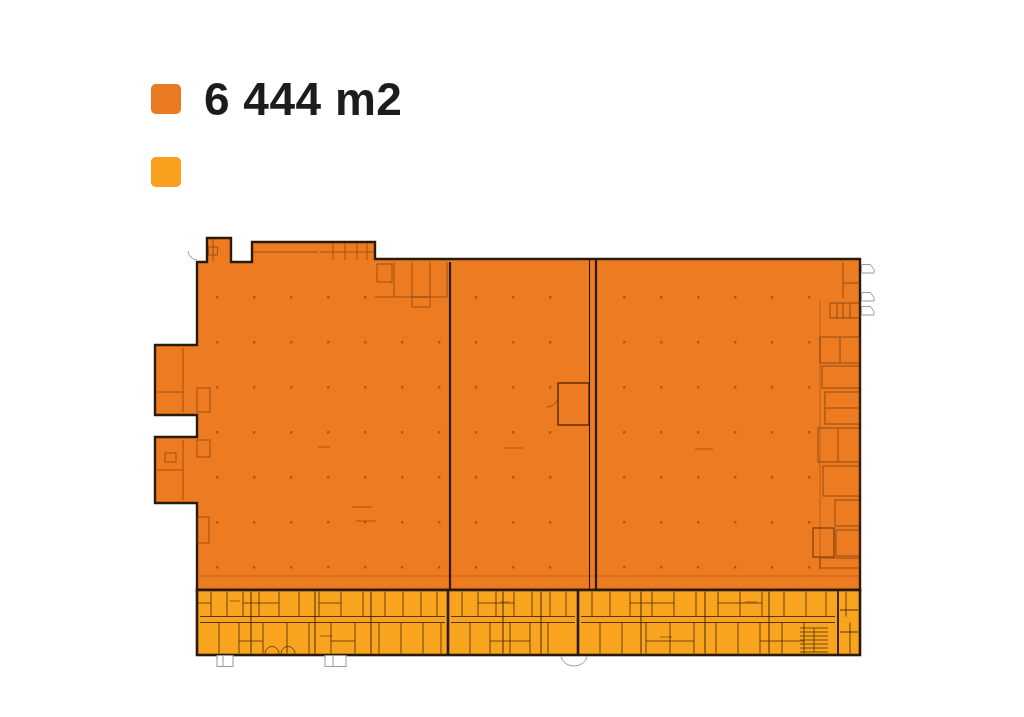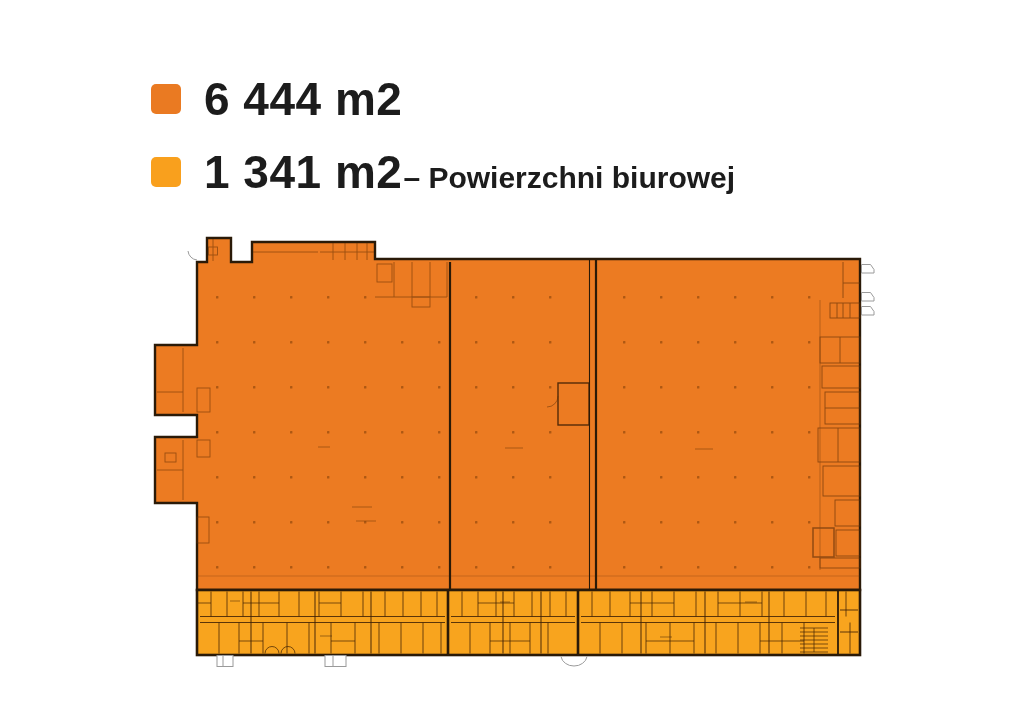--- a/index.html
+++ b/index.html
@@ -31,24 +31,20 @@
 
 <div class="legend">
   <div class="legend-row">
     <span class="swatch" style="background: rgb(234, 122, 34);"></span>
     <span class="legend-text">
       <span class="area">6 444 m2</span>
     </span>
   </div>
   <div class="legend-row">
     <span class="swatch" style="background: rgb(249, 160, 29);"></span>
-    <span class="legend-text">
-      <span class="area">1 341 m2</span>
-      <span class="lbl">– Powierzchni biurowej</span>
-    </span>
   </div>
 </div>
 
 <div class="plan-wrap">
 <svg id="plan-svg" width="1024" height="717" viewBox="0 0 1024 717" xmlns="http://www.w3.org/2000/svg">
 
   <path d="M197,262 H207 V238 H231 V262 H252 V242 H375 V259 H860 V590 H197 V503 H155 V437 H197 V415 H155 V345 H197 Z" fill="var(--prod)" stroke="var(--outline)" stroke-width="2.4" stroke-linejoin="miter"></path>
 
   <rect x="197" y="590" width="663" height="65" fill="var(--office)" stroke="var(--outline)" stroke-width="2.6"></rect>
 

